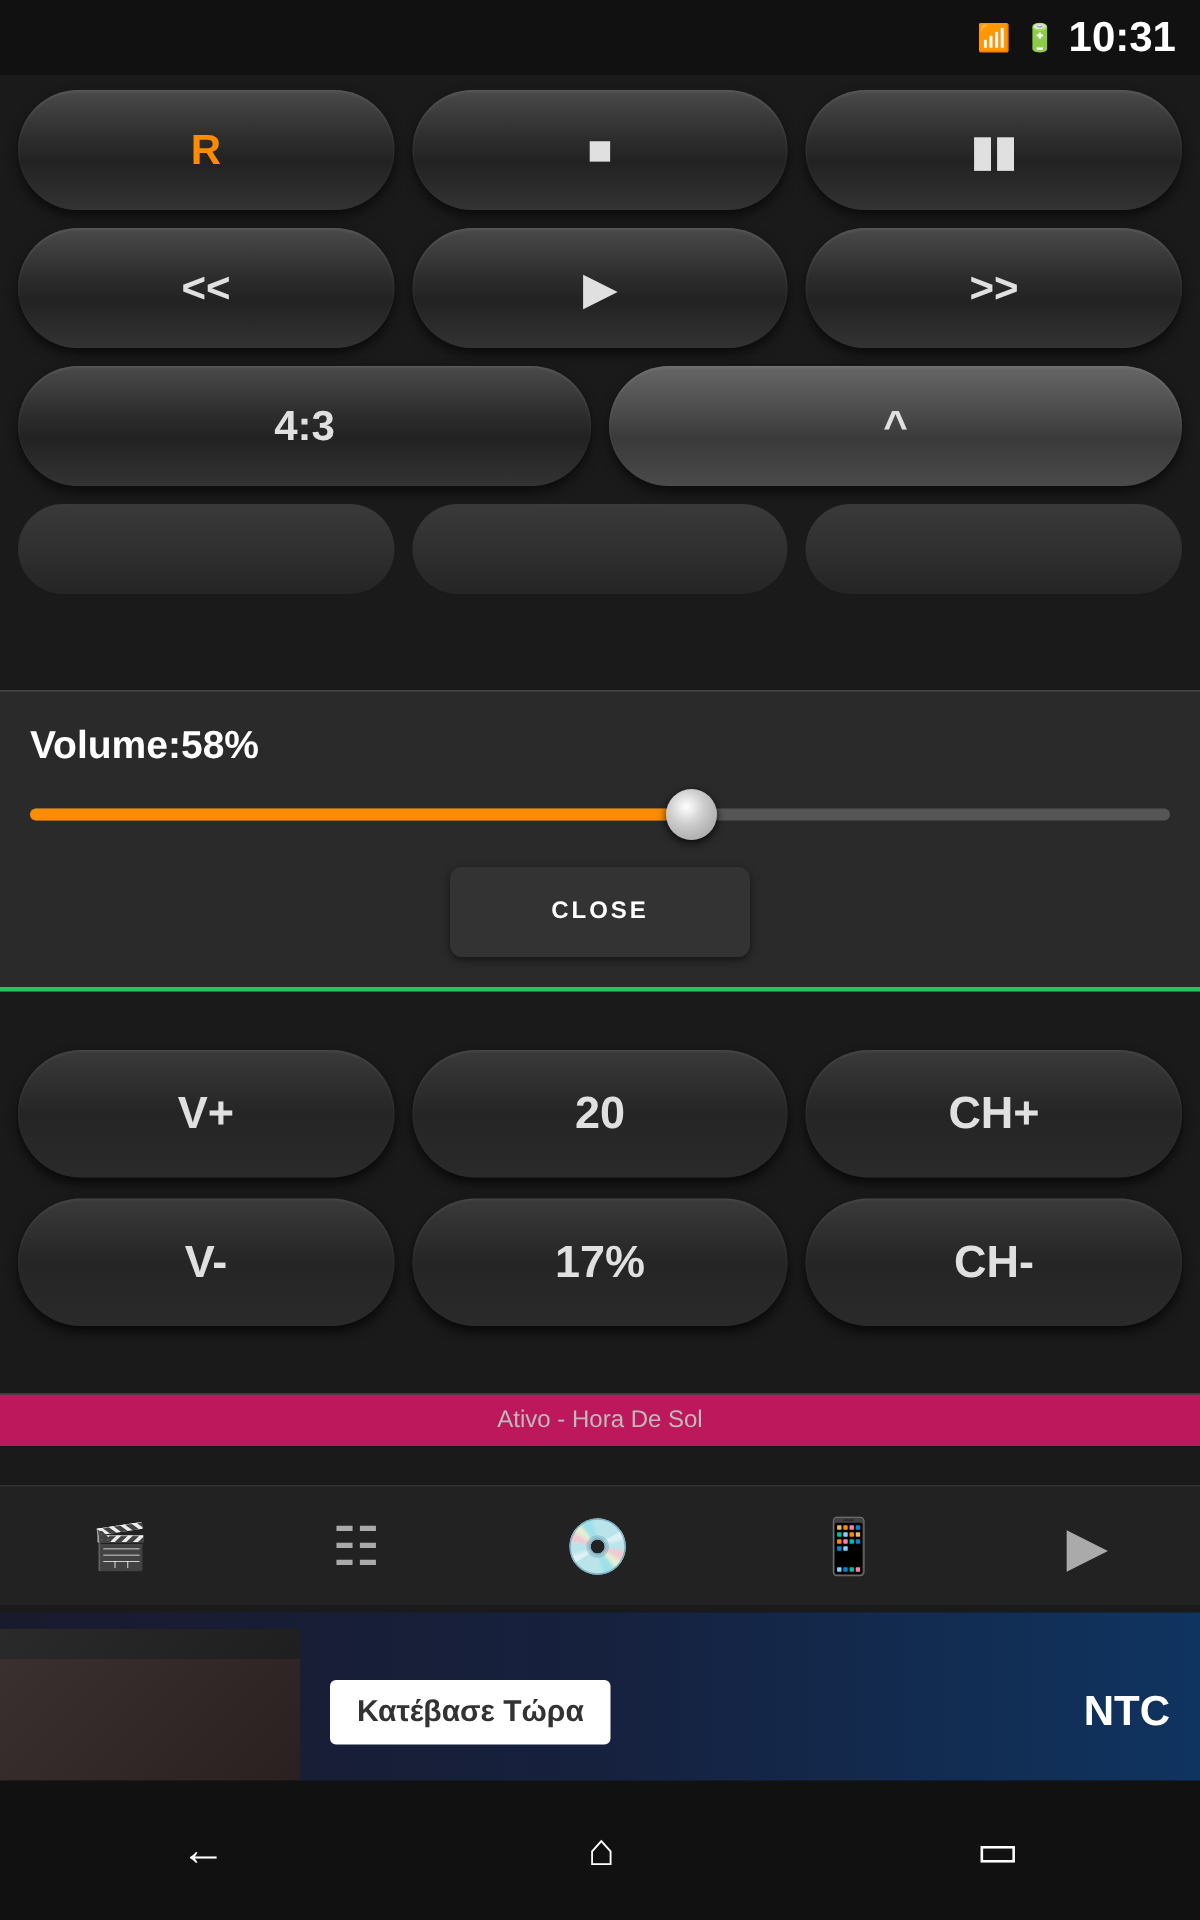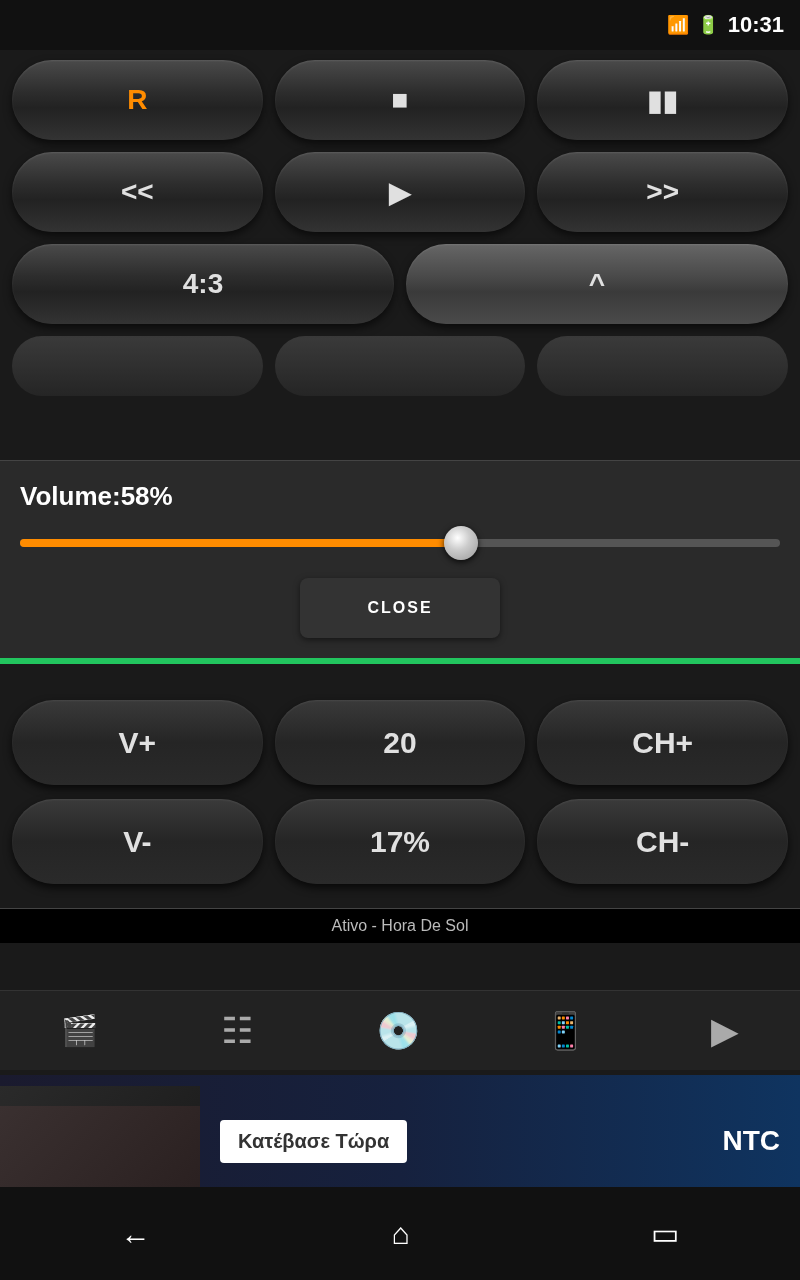--- a/index.html
+++ b/index.html
@@ -23,21 +23,21 @@
       padding-right: 16px;
       gap: 10px;
     }
     .status-icons {
       display: flex;
       align-items: center;
       gap: 8px;
     }
     .status-time {
       color: white;
-      font-size: 22px;
+      font-size: 28px;
       font-weight: bold;
     }
     .wifi-icon {
       color: white;
       font-size: 18px;
     }
     .battery-icon {
       color: white;
       font-size: 18px;
     }
@@ -83,21 +83,21 @@
     }
 
     
     .volume-overlay {
       position: absolute;
       top: 460px;
       left: 0;
       width: 100%;
       background: #2a2a2a;
       border-top: 1px solid #444;
-      border-bottom: 6px solid #22c55e;
+      border-bottom: 3px solid #22c55e;
       padding: 20px 20px 20px 20px;
       z-index: 10;
     }
     .volume-label {
       color: white;
       font-size: 26px;
       font-weight: bold;
       margin-bottom: 16px;
     }
     .slider-container {
@@ -302,25 +302,25 @@
       flex: 1;
       height: 60px;
       border-radius: 30px;
       background: linear-gradient(180deg, #3a3a3a 0%, #252525 100%);
       border: none;
     }
 
     
     .status-row {
       position: absolute;
-      top: 908px;
+      top: 929px;
       left: 0;
       width: 100%;
       height: 35px;
-      background: #000000;
+      background: #be185d;
       border-top: 1px solid #444;
       display: flex;
       align-items: center;
       justify-content: center;
     }
     .status-row-text {
       color: #bbb;
       font-size: 16px;
     }
   </style>

